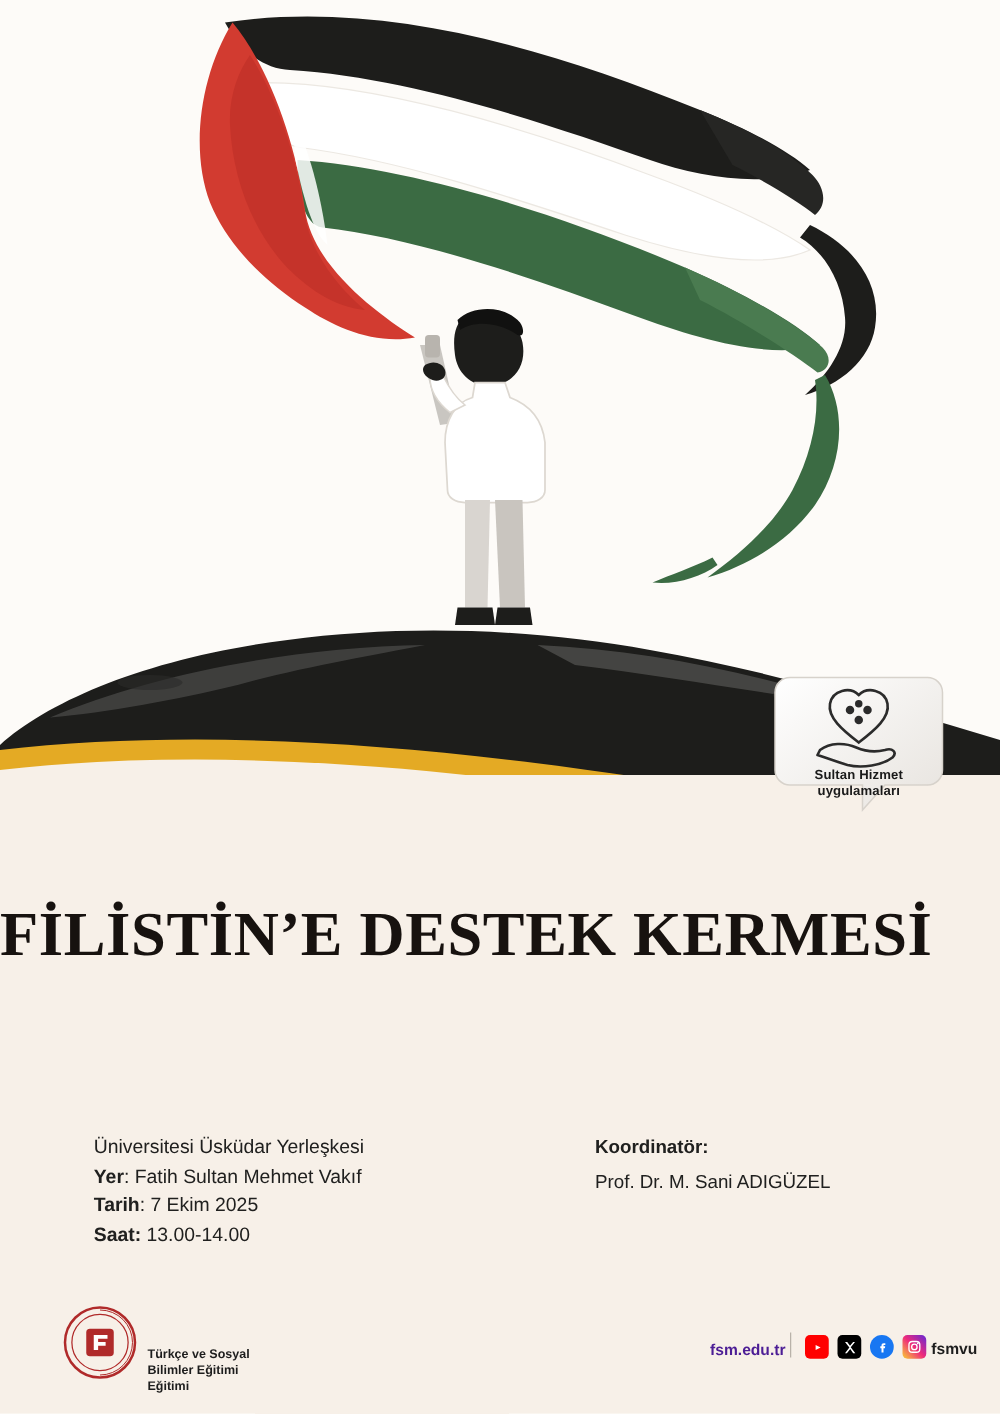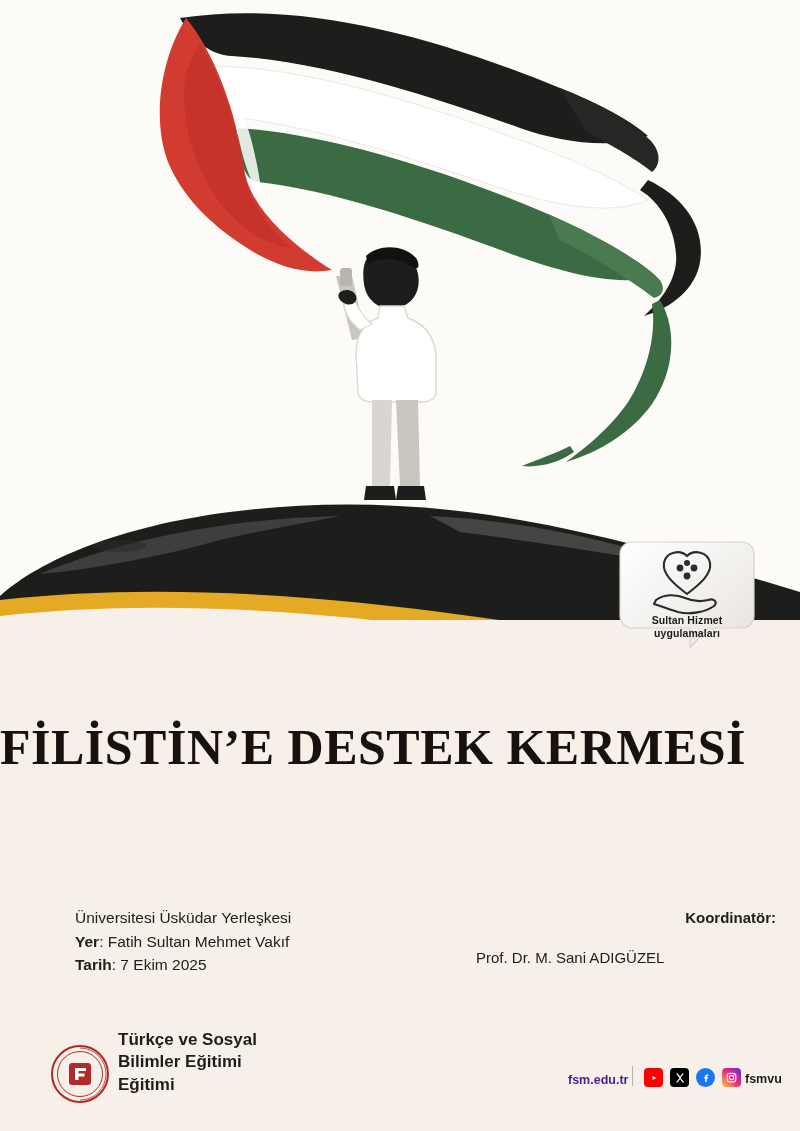--- a/index.html
+++ b/index.html
@@ -95,43 +95,43 @@
   .info-left .lbl { font-weight: bold; }
   .info-right {
     position: absolute;
     left: 476px;
     top: 906px;
     width: 300px;
     font-size: 15px;
     line-height: 1.6;
     color: #20201f;
   }
-  .info-right .lbl { font-weight: bold; display:block;text-align:right; }
-  .info-right .val { display:block; margin-top: 16px; }
+  .info-right .lbl { font-weight: bold; display:block; }
+  .info-right .val { display:block; margin-top: 4px; }
 
   
   .footer {
     position: absolute;
     left: 0;
     top: 1040px;
     width: 800px;
     height: 70px;
   }
   .uni-logo {
     position: absolute;
     left: 50px;
     top: 1044px;
     width: 60px;
     height: 60px;
   }
   .dept {
     position: absolute;
     left: 118px;
-    top: 1029px;
-    font-size: 17px;
+    top: 1077px;
+    font-size: 10px;
     font-weight: bold;
     line-height: 1.32;
     color: #1d1d1d;
   }
   .web {
     position: absolute;
     left: 568px;
     top: 1073px;
     font-size: 12.5px;
     font-weight: bold;
@@ -284,20 +284,23 @@
 
   <div class="title">FİLİSTİN’E DESTEK KERMESİ</div>
 
   <div class="info-left">
     <div>Üniversitesi Üsküdar Yerleşkesi</div>
     <div>
       <span class="lbl">Yer</span><span>: Fatih Sultan Mehmet Vakıf</span>
     </div>
     <div>
       <span class="lbl">Tarih</span><span>: 7 Ekim 2025</span>
+    </div>
+    <div>
+      <span class="lbl">Saat:</span><span> 13.00-14.00</span>
     </div>
   </div>
 
   <div class="info-right">
     <span class="lbl">Koordinatör:</span>
     <span class="val">Prof. Dr. M. Sani ADIGÜZEL</span>
   </div>
 
   <div class="footer"></div>
 

